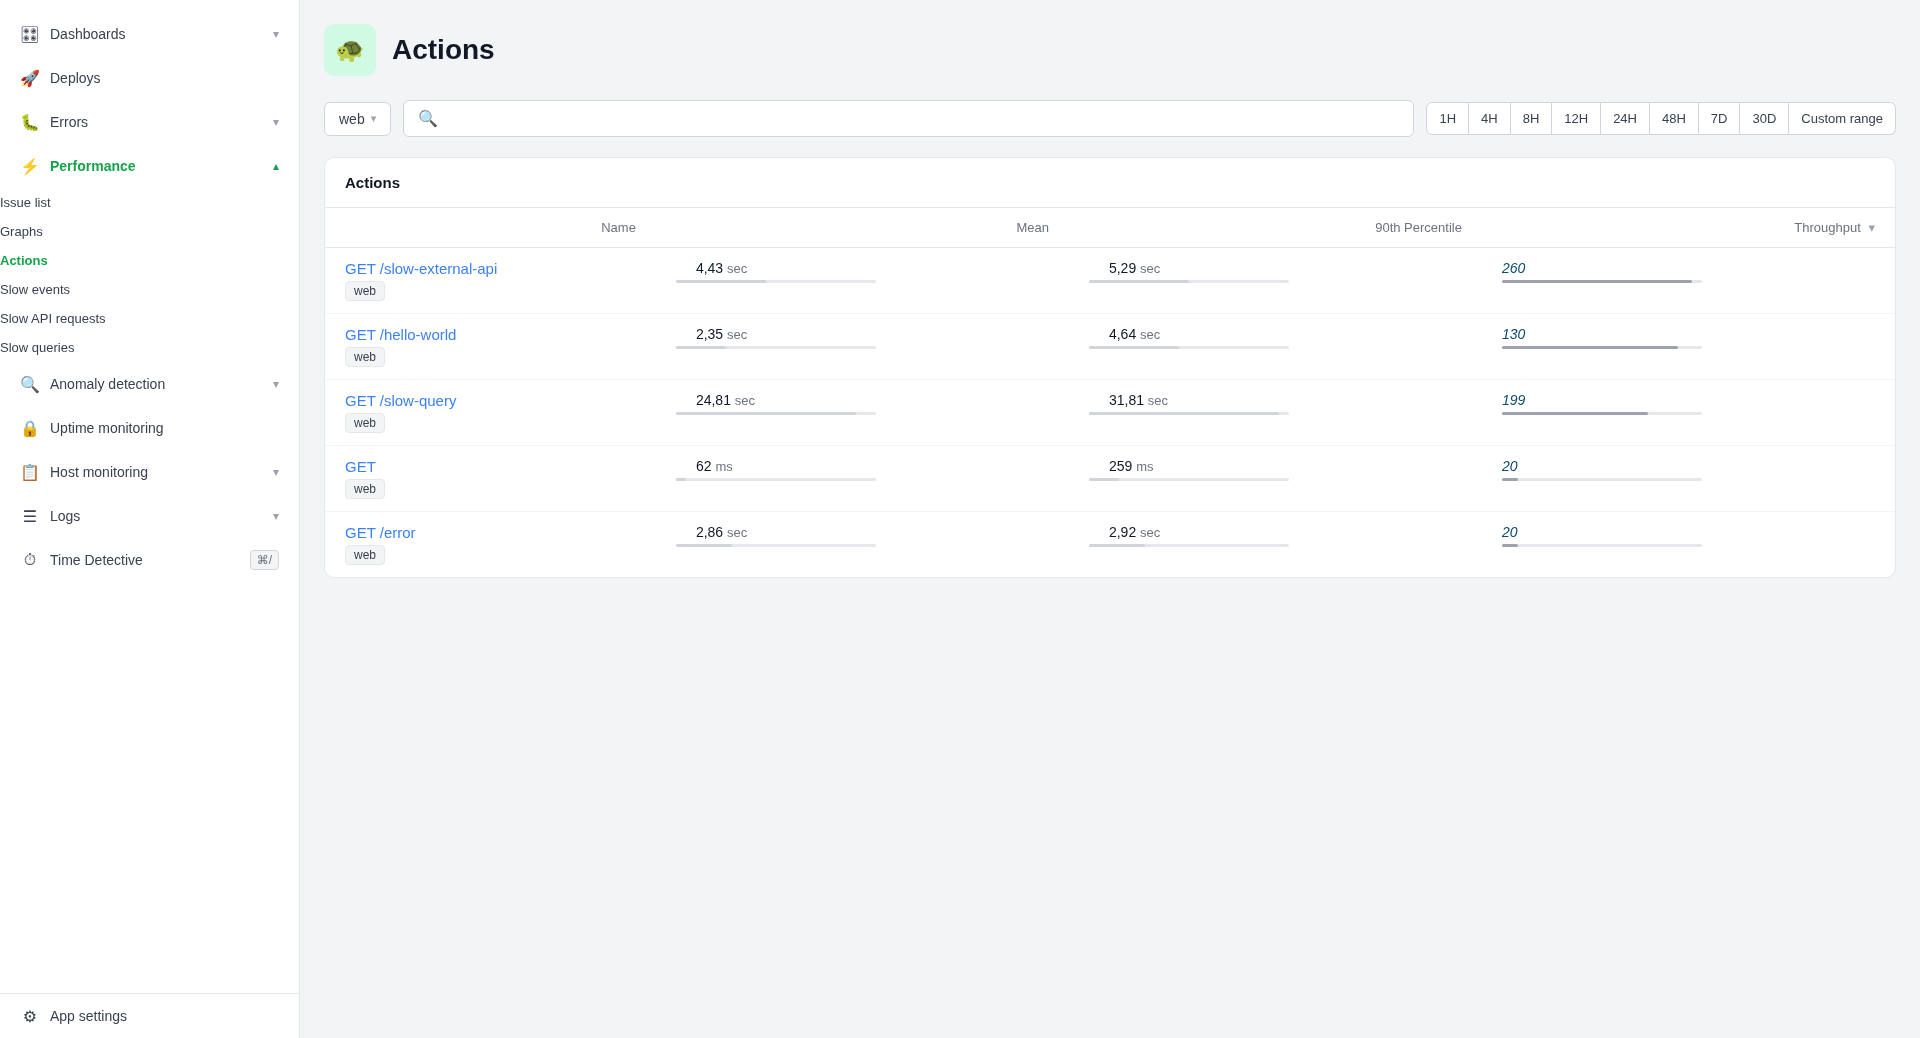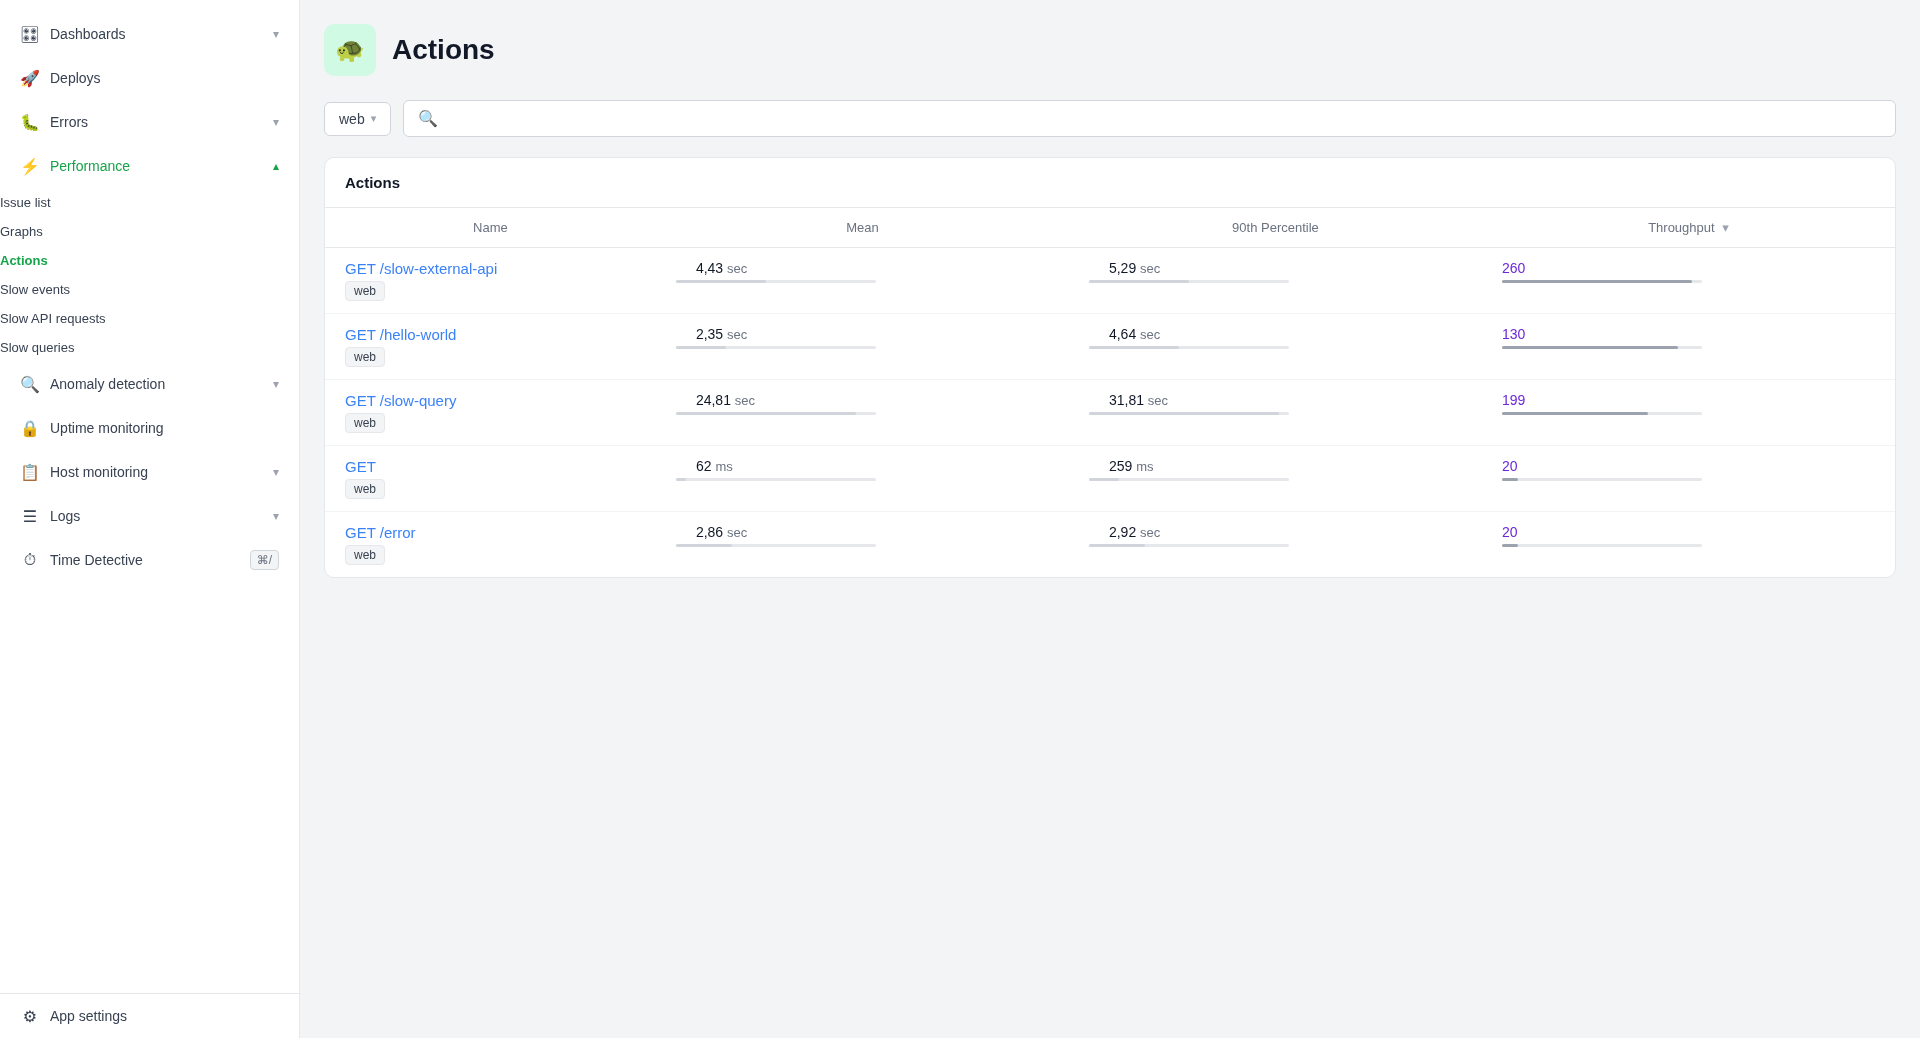--- a/index.html
+++ b/index.html
@@ -32,33 +32,33 @@
     .search-icon { color: #9ca3af; font-size: 16px; }
     .time-filters { display: flex; gap: 0; }
     .time-btn { padding: 8px 12px; background: #fff; border: 1px solid #d1d5db; border-left: none; cursor: pointer; font-size: 13px; color: #374151; }
     .time-btn:first-child { border-left: 1px solid #d1d5db; border-radius: 6px 0 0 6px; }
     .time-btn:last-child { border-radius: 0 6px 6px 0; }
 
     
     .card { background: #fff; border-radius: 10px; border: 1px solid #e5e7eb; overflow: hidden; }
     .card-header { padding: 16px 20px; border-bottom: 1px solid #e5e7eb; font-size: 15px; font-weight: 600; color: #111827; }
     .table { width: 100%; border-collapse: collapse; }
-    .table th { padding: 12px 20px; text-align: center; font-size: 13px; font-weight: 500; color: #6b7280; border-bottom: 1px solid #e5e7eb; background: #fff; }
+    .table th { padding: 12px 20px; text-align: right; font-size: 13px; font-weight: 500; color: #6b7280; border-bottom: 1px solid #e5e7eb; background: #fff; }
     .table th.sortable { cursor: pointer; }
     .table th .sort-icon { margin-left: 4px; color: #9ca3af; }
     .table td { padding: 12px 20px; border-bottom: 1px solid #f3f4f6; vertical-align: top; }
     .table tr:last-child td { border-bottom: none; }
     .action-link { color: #3b82f6; text-decoration: none; font-size: 15px; display: inline-block; margin-bottom: 4px; }
     .badge { display: inline-block; padding: 2px 8px; background: #f3f4f6; border-radius: 4px; font-size: 12px; color: #374151; border: 1px solid #e5e7eb; }
     .metric { display: flex; flex-direction: column; gap: 4px; }
     .metric-value { font-size: 14px; color: #111827; margin-left: 20px; }
     .metric-value .unit { color: #6b7280; font-size: 13px; }
     .metric-bar { height: 3px; background: #e5e7eb; border-radius: 2px; width: 200px; }
     .metric-bar-fill { height: 100%; background: #d1d5db; border-radius: 2px; }
-    .throughput-value { font-size: 14px; color: #6d28d9; }
+    .throughput-value { font-size: 14px; color: #0c4a6e; font-style: italic; }
     .aggregate-row td { background: #fafafa; font-size: 13px; font-weight: 500; }
     .aggregate-label { color: #6b7280; font-style: italic; }
     .aggregate-mean { color: #16a34a; font-weight: 600; }
     .aggregate-p90 { color: #16a34a; font-weight: 600; }
     .aggregate-throughput { color: #a855f7; font-weight: 600; }
 
     
     .perf-active { color: #16a34a !important; }
 
     .kbd { display: inline-flex; align-items: center; justify-content: center; padding: 2px 6px; background: #f3f4f6; border: 1px solid #d1d5db; border-radius: 4px; font-size: 12px; color: #6b7280; margin-left: auto; }
@@ -79,21 +79,21 @@
       <span>Deploys</span>
     </div>
     <div class="sidebar-item">
       <span class="icon">🐛</span>
       <span>Errors</span>
       <span class="chevron">▾</span>
     </div>
 
     <div class="sidebar-item perf-active">
       <span class="icon">⚡</span>
-      <span style="color:#16a34a;font-weight:400;">Performance</span>
+      <span style="color:#16a34a;font-weight:700;">Performance</span>
       <span class="chevron" style="color:#16a34a;">▴</span>
     </div>
     <div class="sidebar-sub">
       <div class="sidebar-sub-item">Issue list</div>
       <div class="sidebar-sub-item">Graphs</div>
       <div class="sidebar-sub-item active">Actions</div>
       <div class="sidebar-sub-item">Slow events</div>
       <div class="sidebar-sub-item">Slow API requests</div>
       <div class="sidebar-sub-item">Slow queries</div>
     </div>
@@ -141,20 +141,31 @@
     <h1 class="page-header-title">Actions</h1>
   </div>
 
   <div class="toolbar">
     <button class="dropdown-btn">
       <span>web</span>
       <span class="chevron">▾</span>
     </button>
     <div class="search-box">
       <span class="search-icon">🔍</span>
+    </div>
+    <div class="time-filters">
+      <button class="time-btn">1H</button>
+      <button class="time-btn">4H</button>
+      <button class="time-btn">8H</button>
+      <button class="time-btn">12H</button>
+      <button class="time-btn">24H</button>
+      <button class="time-btn">48H</button>
+      <button class="time-btn">7D</button>
+      <button class="time-btn">30D</button>
+      <button class="time-btn">Custom range</button>
     </div>
   </div>
 
   <div class="card">
     <div class="card-header">Actions</div>
     <table class="table">
       <thead>
         <tr>
           <th>Name</th>
           <th>Mean</th>

